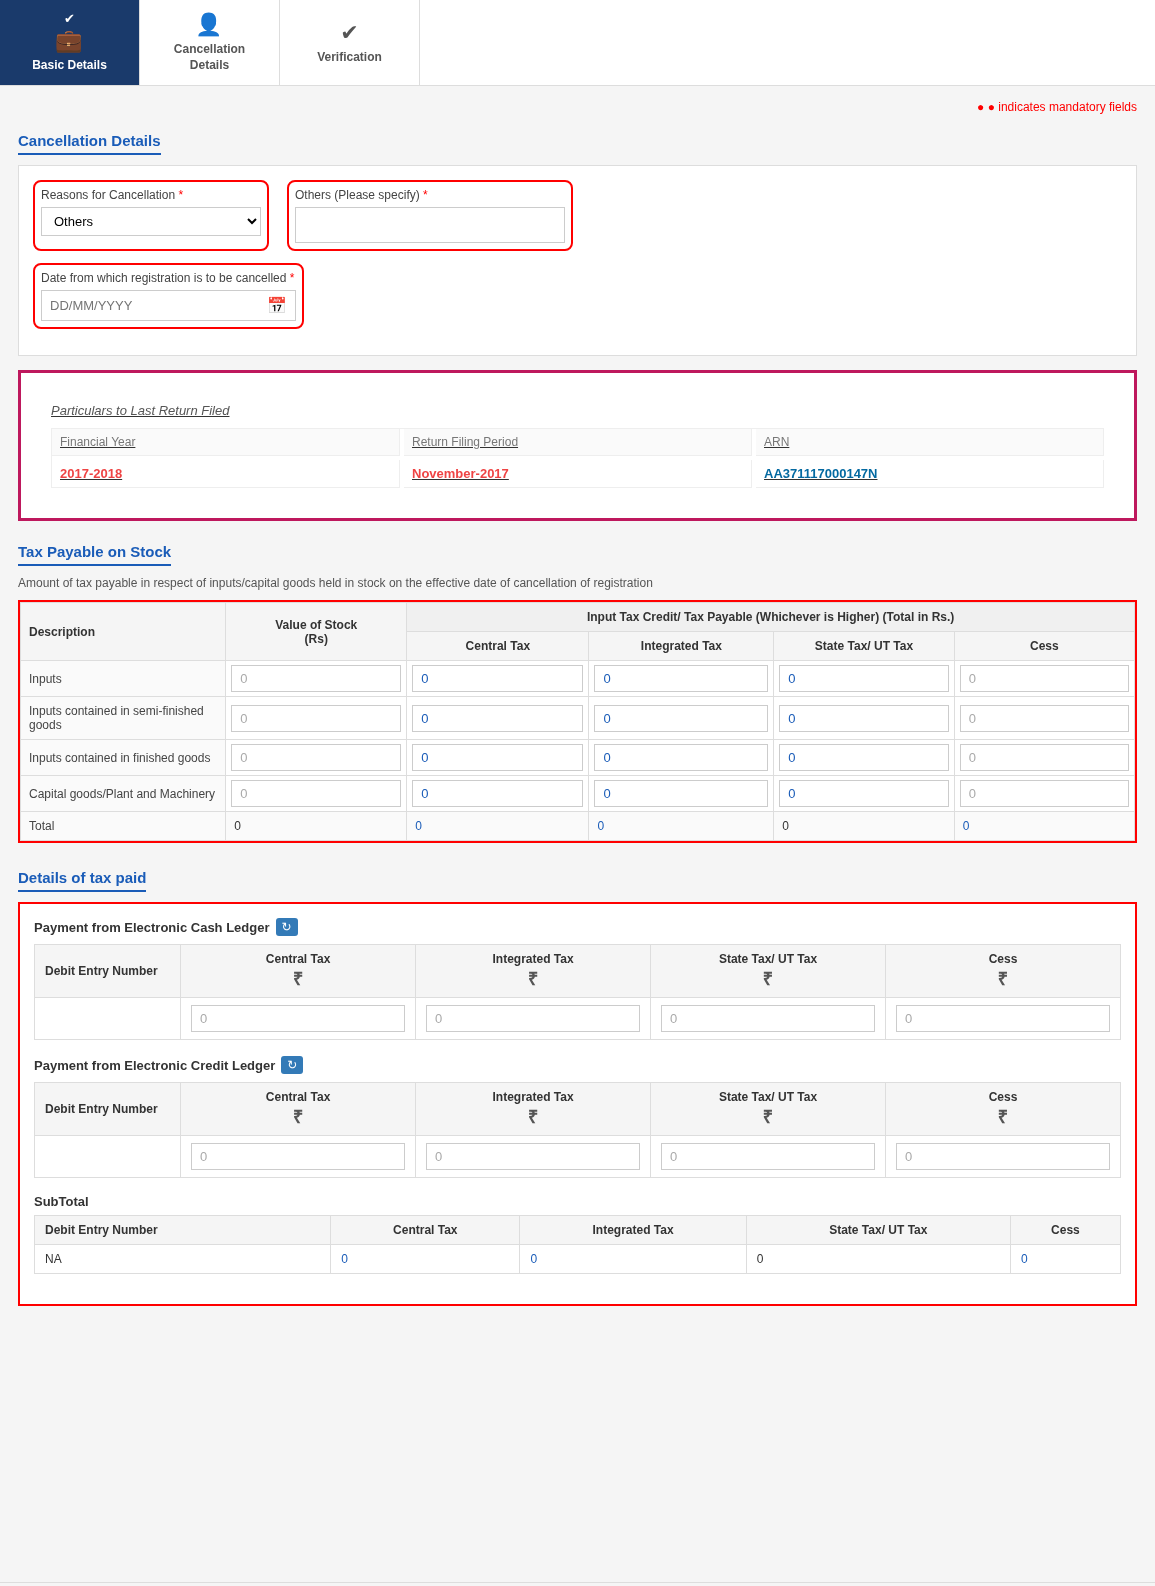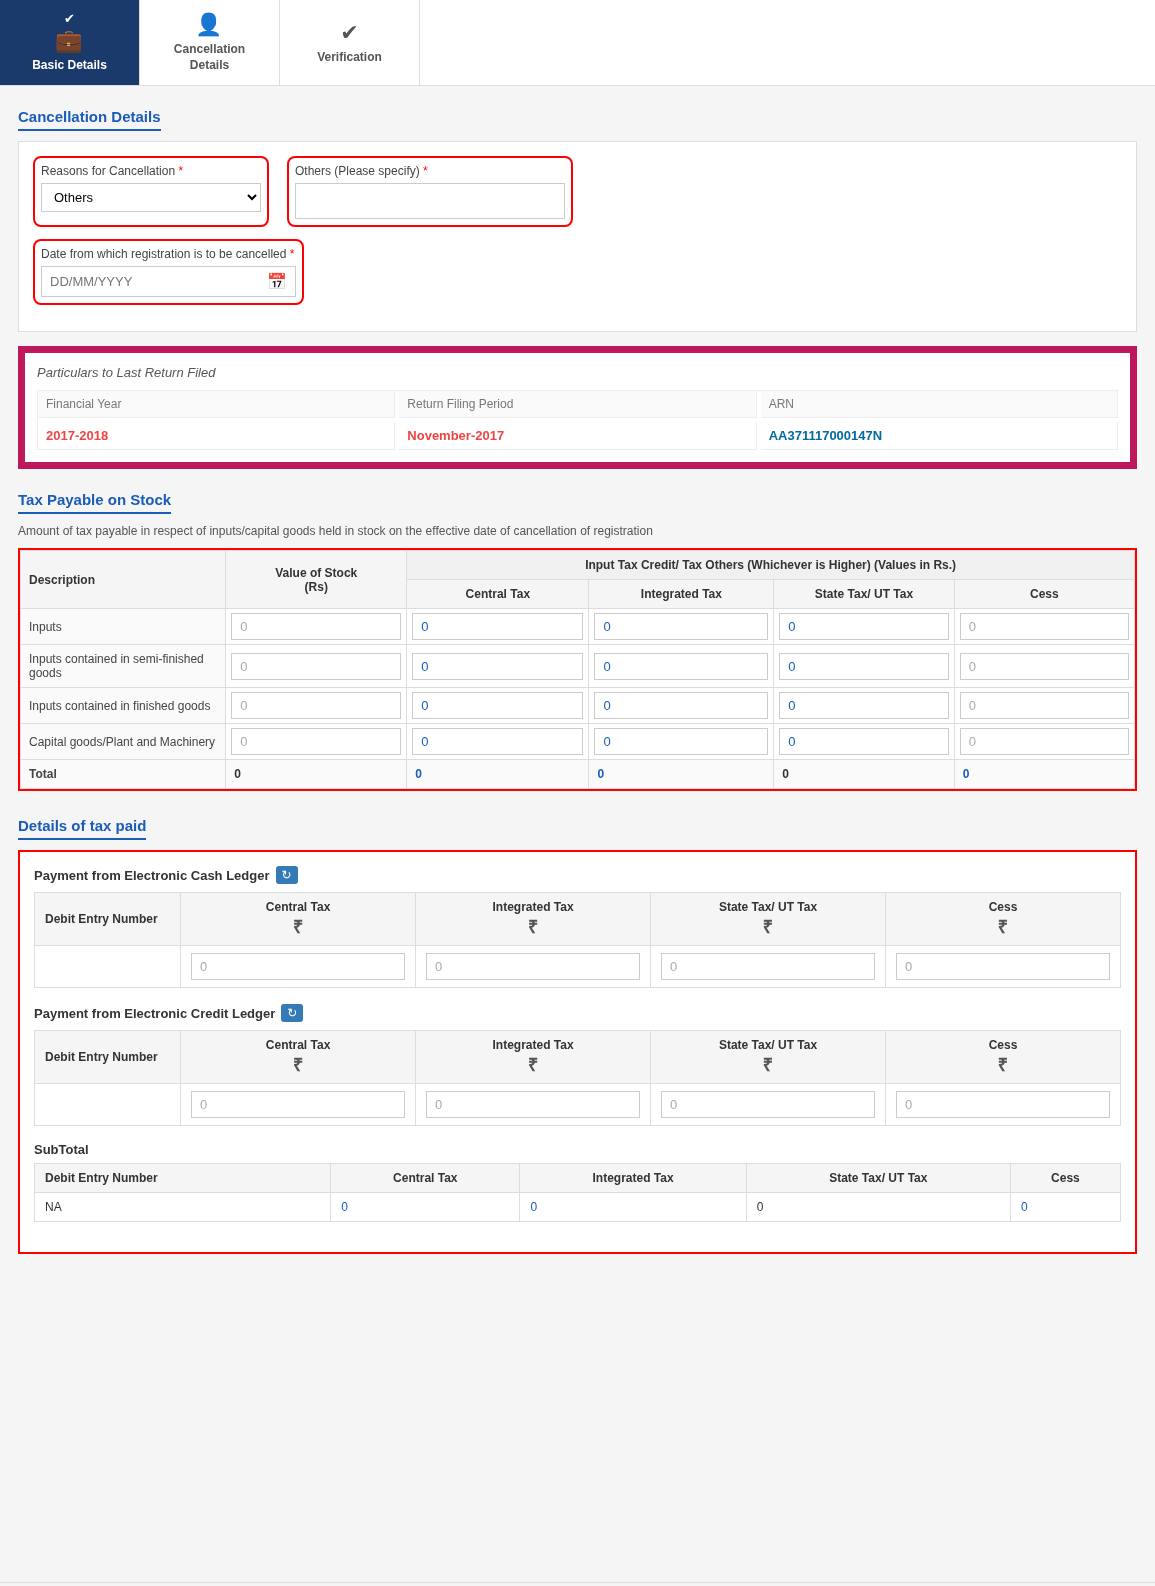--- a/index.html
+++ b/index.html
@@ -54,40 +54,40 @@
     .tax-stock-desc { font-size: 12px; color: #555; margin-bottom: 10px; }
     .big-table-wrap { border: 2px solid red; margin-bottom: 18px; }
     table { width: 100%; border-collapse: collapse; background: #fff; }
     table th, table td { border: 1px solid #ddd; padding: 7px 8px; font-size: 12px; }
     table th { background: #f5f5f5; font-weight: bold; text-align: center; color: #333; }
     table th.desc-header { text-align: left; }
     table td.desc-cell { color: #444; background: #fafafa; }
     table td.input-cell { padding: 4px 5px; }
     .num-input { width: 100%; border: 1px solid #ddd; padding: 4px 6px; font-size: 12px; color: #aaa; text-align: left; background: #fff; }
     .num-input.blue { color: #1a5cb8; }
-    .total-row td { font-weight: bold; background: #fafafa; }
+    .total-row td { font-weight: normal; background: #fafafa; }
     .colspan-header { text-align: center; background: #f0f0f0; font-weight: bold; }
 
     
     .tax-paid-section { border: 2px solid red; background: #fff; padding: 14px; margin-bottom: 18px; }
     .subsection-title { font-size: 13px; font-weight: bold; color: #333; margin-bottom: 8px; display: flex; align-items: center; gap: 6px; }
     .refresh-btn { background: #337ab7; color: #fff; border: none; border-radius: 3px; padding: 2px 6px; font-size: 12px; cursor: pointer; }
 
     .payment-table { width: 100%; border-collapse: collapse; margin-bottom: 16px; }
     .payment-table th, .payment-table td { border: 1px solid #ddd; padding: 7px 10px; font-size: 12px; }
     .payment-table th { background: #f5f5f5; text-align: center; font-weight: bold; }
     .rupee-icon { font-size: 18px; display: block; text-align: center; color: #555; }
     .pay-input { width: 100%; border: 1px solid #ddd; padding: 4px 6px; font-size: 12px; color: #aaa; background: #fff; }
 
     .subtotal-title { font-size: 13px; font-weight: bold; margin-top: 4px; margin-bottom: 6px; }
 
     
     .footer-bar { display: flex; justify-content: flex-end; align-items: center; gap: 12px; padding: 16px 18px; background: #f5f5f5; border-top: 1px solid #ddd; }
 
-    .section-block { background: #fff; border: 7px solid #be185d; padding: 12px; margin-bottom: 14px; }
+    .section-block { background: #fff; border: 3px solid #be185d; padding: 30px; margin-bottom: 14px; text-decoration: underline; }
   </style>
 </head>
 <body>
 
 <div class="stepper">
   <div class="step active">
     <div class="step-check">✔</div>
     <div class="step-icon">💼</div>
     <div class="step-label">Basic Details</div>
   </div>
@@ -97,20 +97,24 @@
   </div>
   <div class="step inactive">
     <div class="step-icon">✔</div>
     <div class="step-label">Verification</div>
   </div>
 </div>
 
 <div class="main">
 
   
+  <div class="mandatory-note">
+    <span>●</span>
+    <span>● indicates mandatory fields</span>
+  </div>
 
   
   <div class="section-title">Cancellation Details</div>
 
   
   <div class="cancellation-details-box">
     <div class="form-row">
 
       <div class="field-bordered">
         <div class="form-group">
@@ -167,21 +171,21 @@
   
   <div class="section-title">Tax Payable on Stock</div>
   <div class="tax-stock-desc">Amount of tax payable in respect of inputs/capital goods held in stock on the effective date of cancellation of registration</div>
 
   <div class="big-table-wrap">
     <table>
       <thead>
         <tr>
           <th rowspan="2" class="desc-header">Description</th>
           <th rowspan="2">Value of Stock<br>(Rs)</th>
-          <th colspan="4" class="colspan-header">Input Tax Credit/ Tax Others (Whichever is Higher) (Values in Rs.)</th>
+          <th colspan="4" class="colspan-header">Input Tax Credit/ Tax Payable (Whichever is Higher) (Total in Rs.)</th>
         </tr>
         <tr>
           <th>Central Tax</th>
           <th>Integrated Tax</th>
           <th>State Tax/ UT Tax</th>
           <th>Cess</th>
         </tr>
       </thead>
       <tbody>
         <tr>

